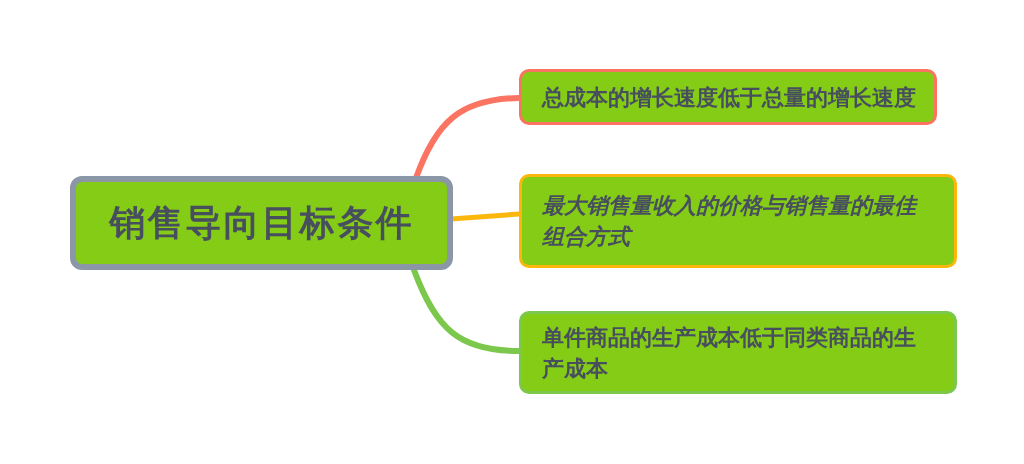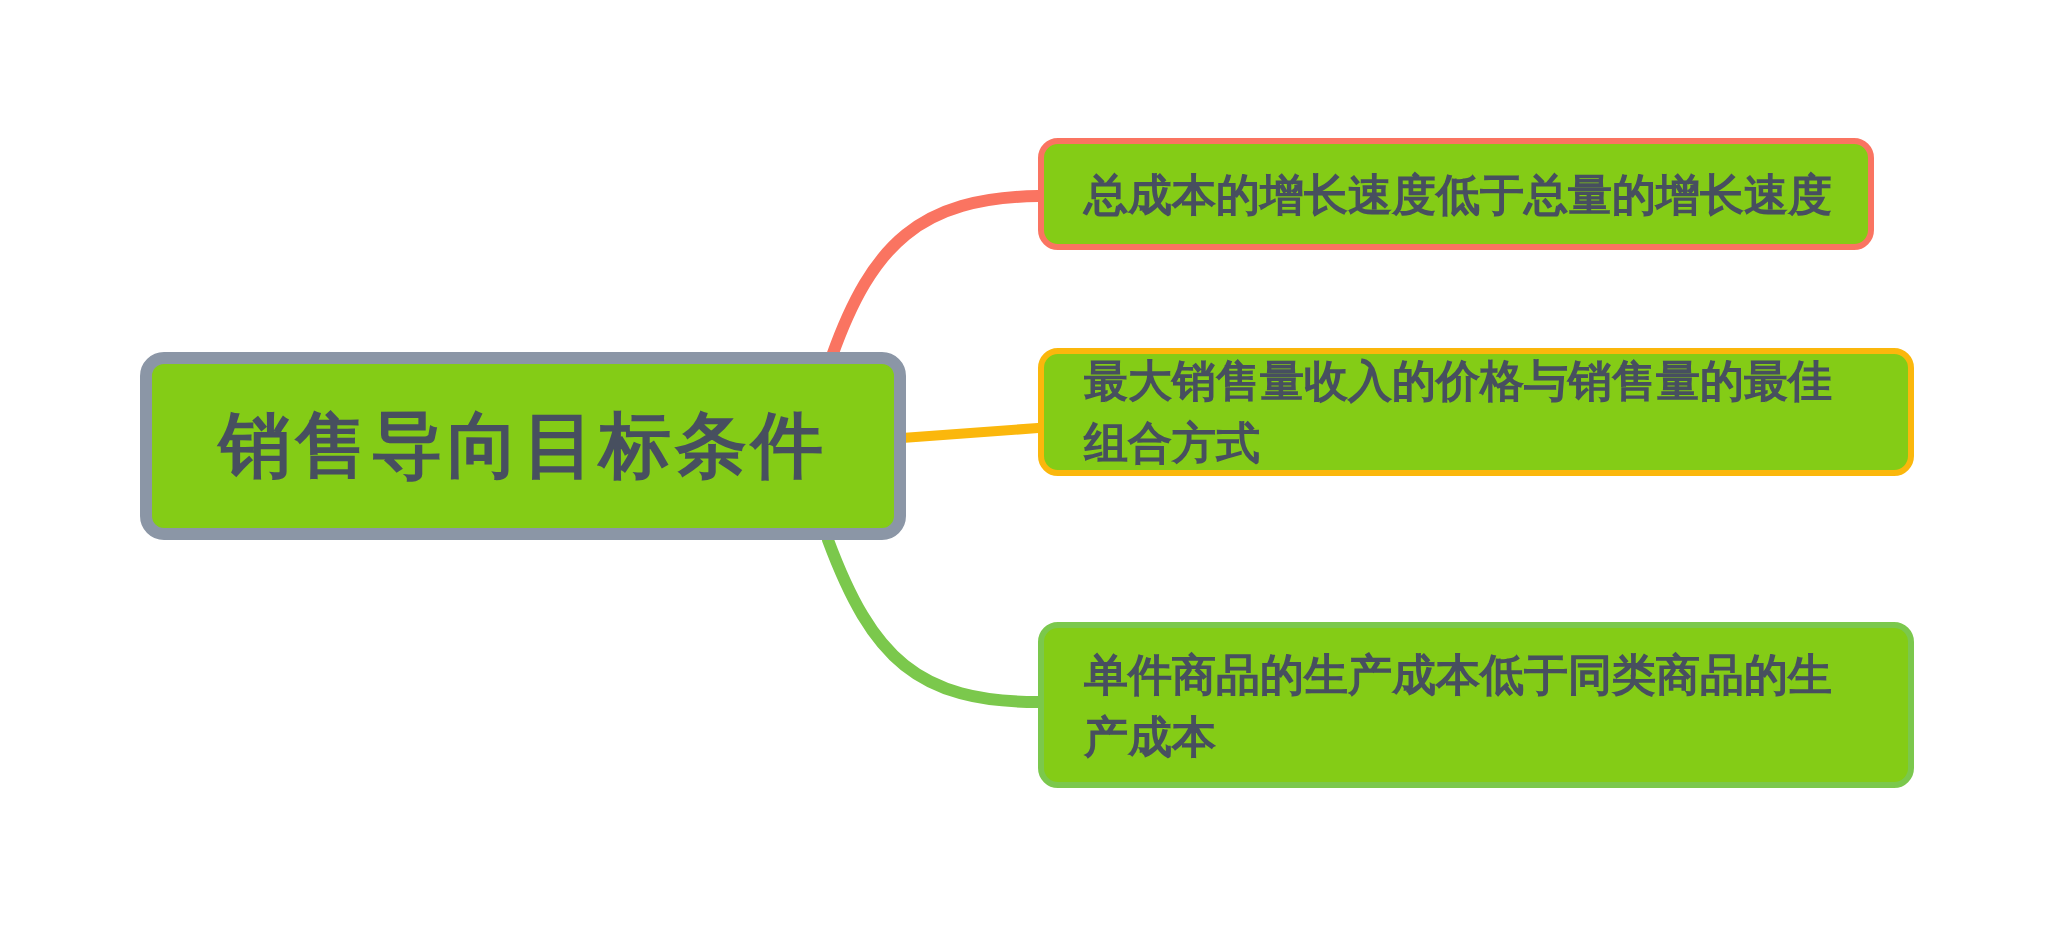--- a/index.html
+++ b/index.html
@@ -47,21 +47,21 @@
   .branch-node {
     border-width: 3px;
     border-style: solid;
     border-radius: 10px;
     font-size: 22px;
     line-height: 31px;
     padding: 4px 18px 4px 20px;
     z-index: 2;
   }
   .branch-1 { left: 519px; top: 69px;  width: 418px; height: 56px; }
-  .branch-2 { left: 519px; top: 174px; width: 438px; height: 64px; }
+  .branch-2 { left: 519px; top: 174px; width: 438px; height: 94px; font-style: italic; }
   .branch-3 { left: 519px; top: 311px; width: 438px; height: 83px; }
 </style>
 </head>
 <body>
 
 <div class="canvas">
 
   <svg class="connectors" viewBox="0 0 1024 464" xmlns="http://www.w3.org/2000/svg">
     <path d="M 519 98 C 460 99 436 122 416 178" fill="none" stroke-width="6" stroke-linecap="round" stroke="#fa7461"></path>
     <path d="M 451 219 L 519 214" fill="none" stroke-width="5" stroke-linecap="round" stroke="#fbb70c"></path>

